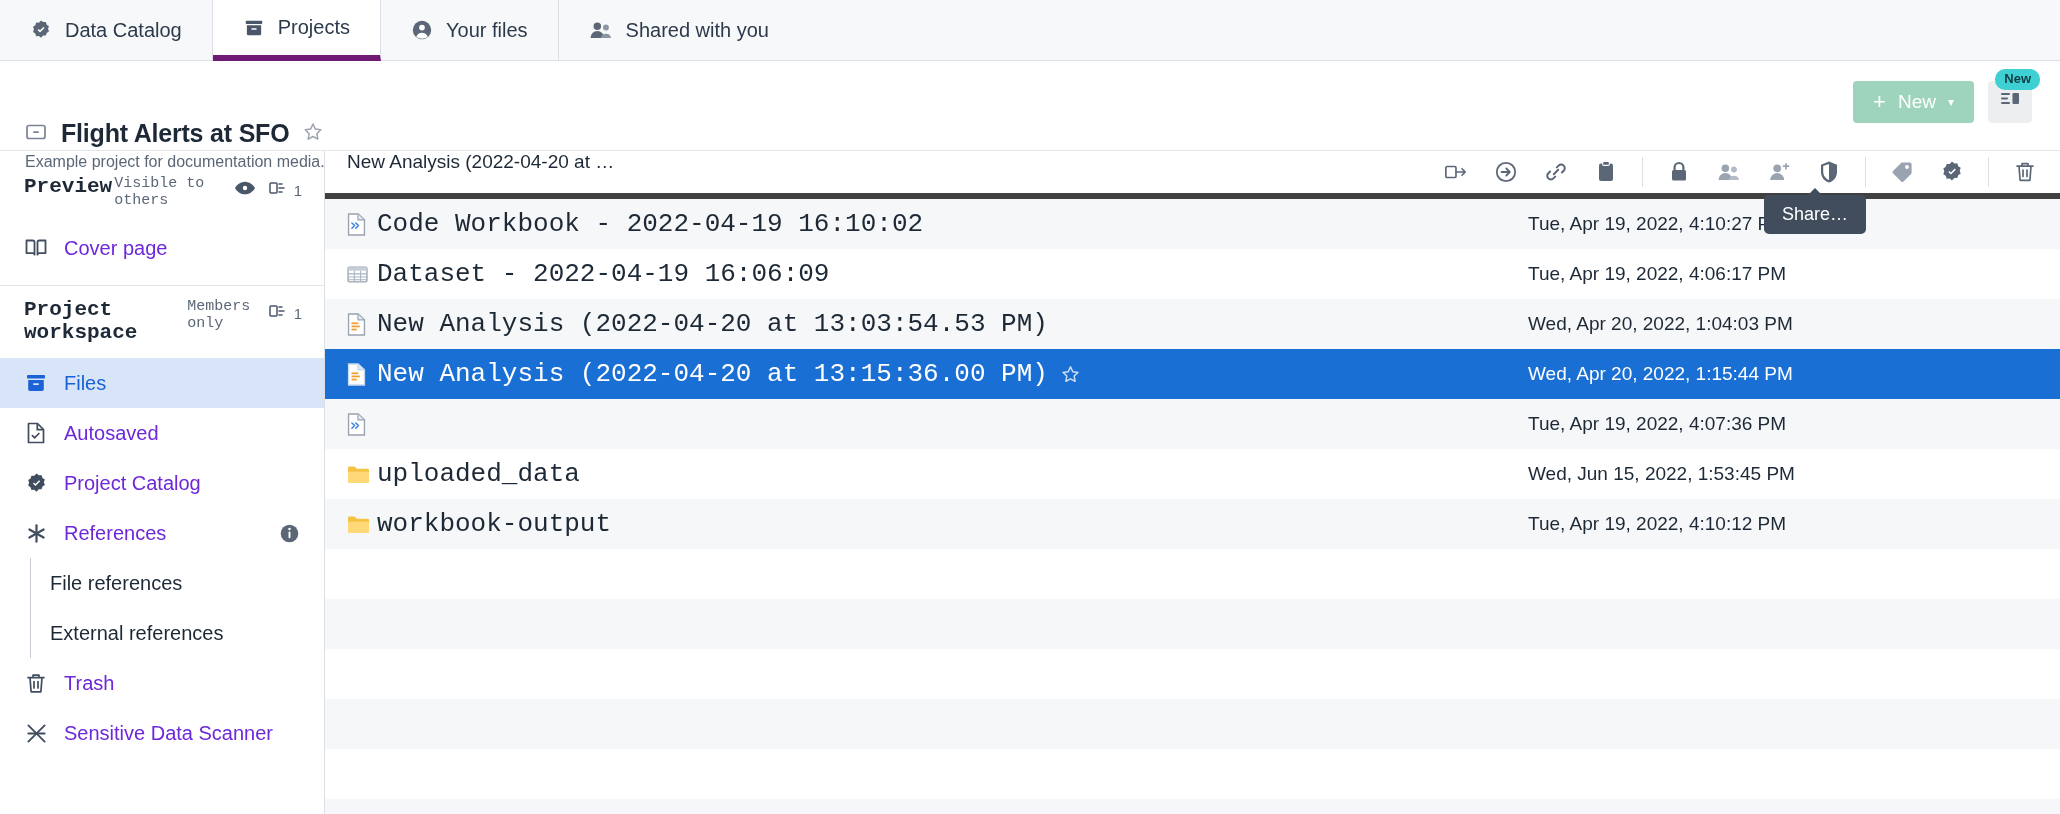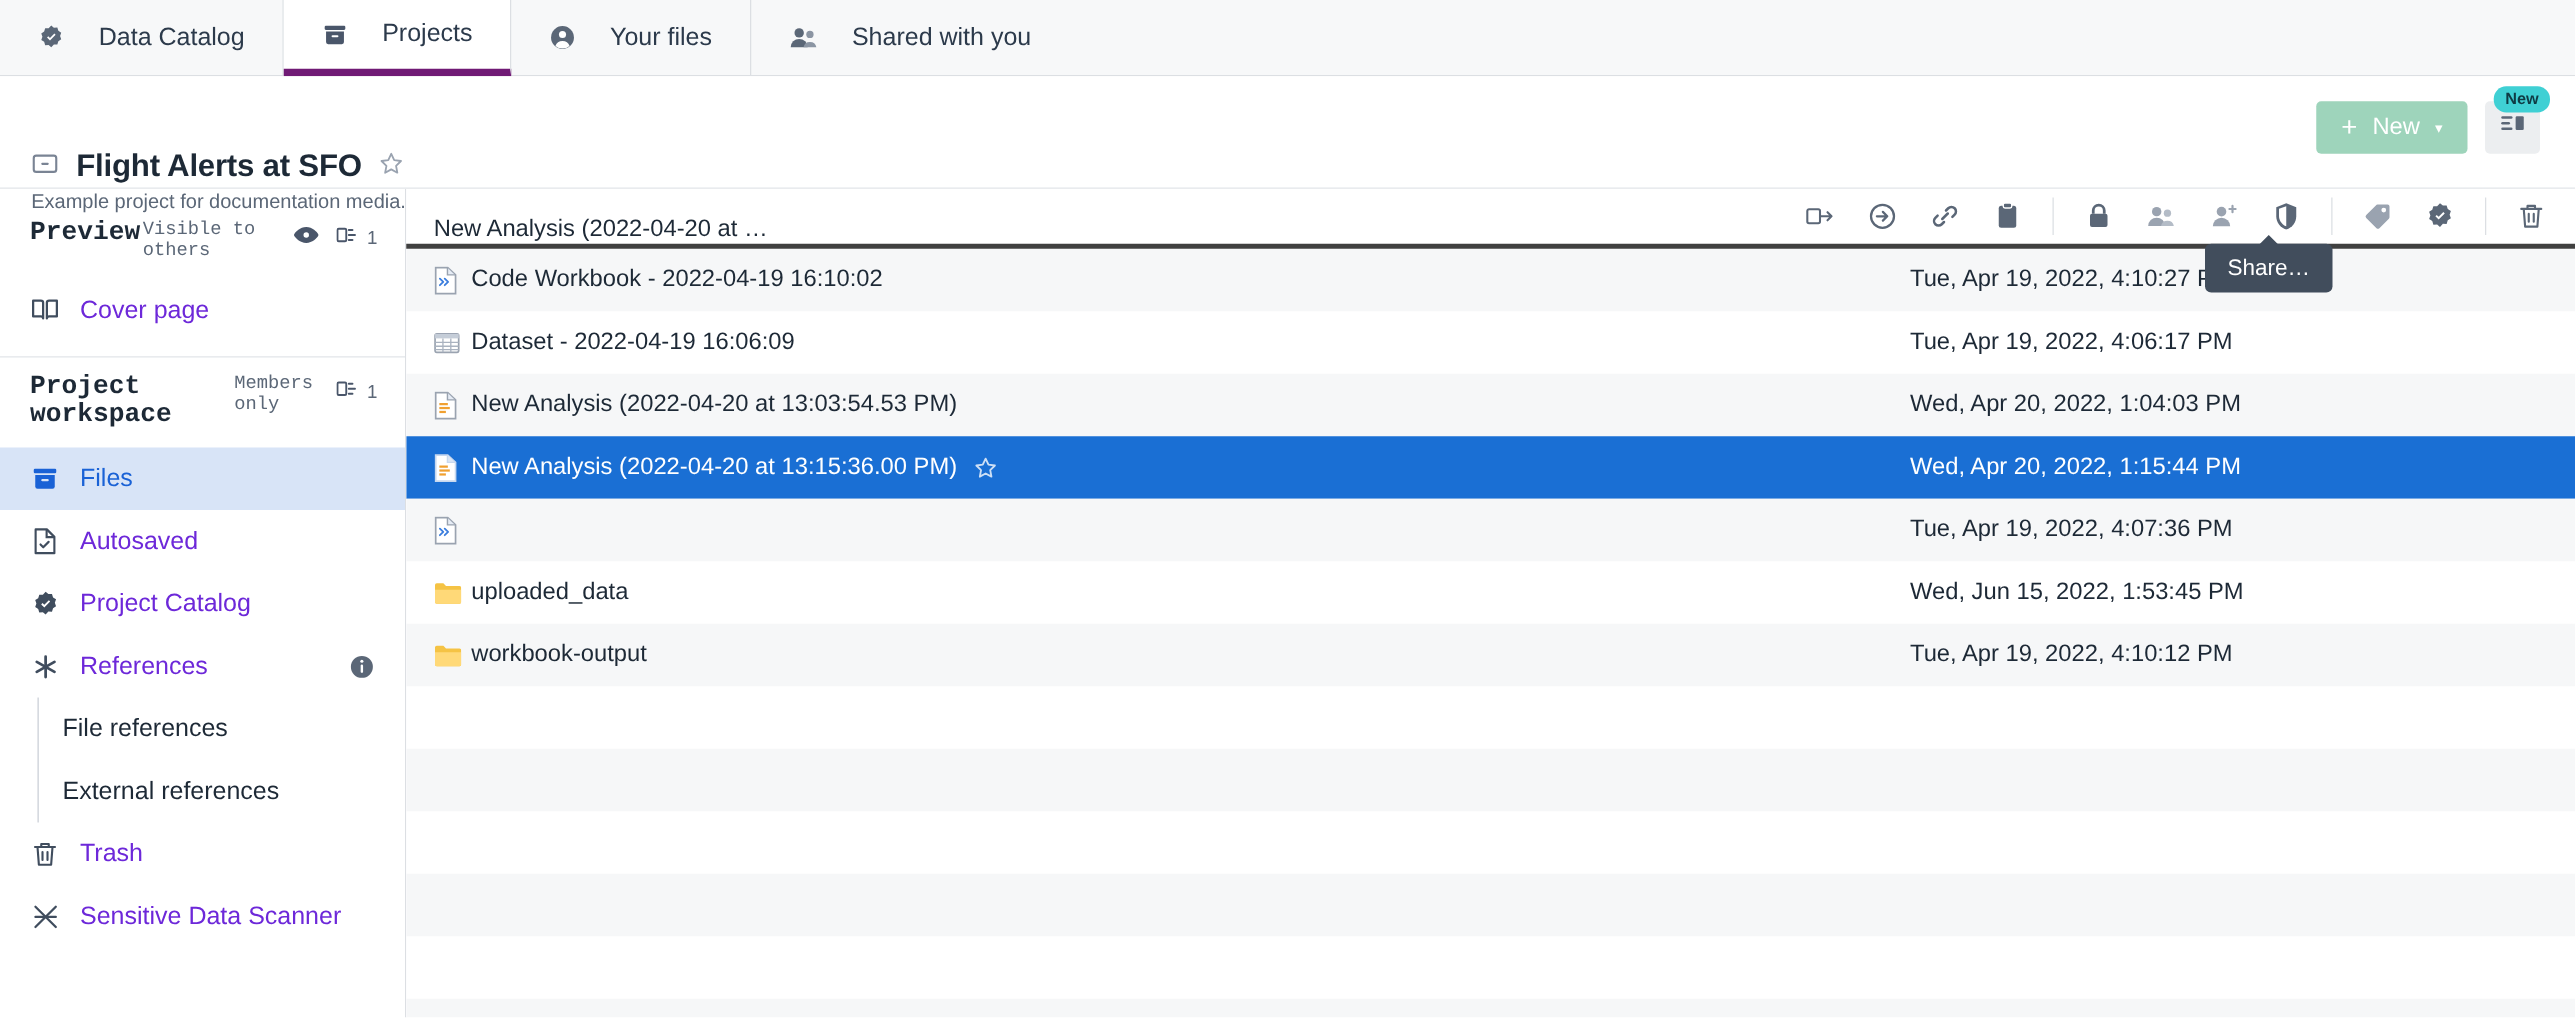--- a/index.html
+++ b/index.html
@@ -14,21 +14,21 @@
 
   
   .topnav {
     height: 61px; min-height: 61px;
     background: #f7f8f9;
     border-bottom: 1px solid #dcdfe3;
     display: flex; align-items: stretch;
     position: relative;
   }
   .topnav-item {
-    display: flex; align-items: center; gap: 27px;
+    display: flex; align-items: center; gap: 13px;
     padding: 0 30px;
     font-size: 20px; color: #2c3a4b;
     cursor: pointer;
     border-right: 1px solid #dcdfe3;
     background: transparent;
   }
   .topnav-item.active { background: #ffffff; border-bottom: 6px solid #701a75; margin-bottom: -1px; }
   .topnav-item .tn-ico { display: flex; align-items: center; color: #5b6777; }
 
   
@@ -108,22 +108,22 @@
   }
   .sb-sub::before {
     content: ""; position: absolute;
     left: 30px; top: 0; bottom: 0; width: 1px; background: #c9ced6;
   }
 
   
   .main { flex: 1; min-width: 0; display: flex; flex-direction: column; background: #ffffff; }
   .main-toolbar {
     height: 48px; min-height: 48px;
-    border-bottom: 4px solid #404040;
-    display: flex; align-items: flex-end;
+    border-bottom: 6px solid #404040;
+    display: flex; align-items: flex-start;
     padding-left: 22px;
     position: relative;
   }
   .breadcrumb { font-size: 19px; color: #1d2936; }
   .tb-icons { margin-left: auto; display: flex; align-items: center; height: 100%; }
   .tb-btn {
     width: 50px; height: 48px;
     display: flex; align-items: center; justify-content: center;
     cursor: pointer; color: #5b6777;
   }
@@ -150,21 +150,21 @@
   .file-row {
     height: 50px;
     display: flex; align-items: center;
     padding-left: 22px;
     cursor: pointer;
   }
   .file-row.zebra { background: #f6f7f8; }
   .file-row.selected { background: #1a6fd4; }
   .file-row.selected .fr-name, .file-row.selected .fr-date { color: #ffffff; }
   .fr-ico { width: 30px; display: flex; align-items: center; justify-content: flex-start; }
-  .fr-name { font-size: 19px; color: #1d2936; white-space: nowrap; }
+  .fr-name { font-size: 26px; color: #1d2936; white-space: nowrap; font-family: Liberation Mono, monospace; }
   .fr-star { margin-left: 12px; display: flex; align-items: center; }
   .fr-date {
     position: absolute; left: 1181px;
     font-size: 19px; color: #1d2936; white-space: nowrap;
   }
   .fr-inner { position: relative; display: flex; align-items: center; width: 100%; }
 
   .empty-row { height: 50px; }
   .empty-row.zebra { background: #f6f7f8; }
 </style>

